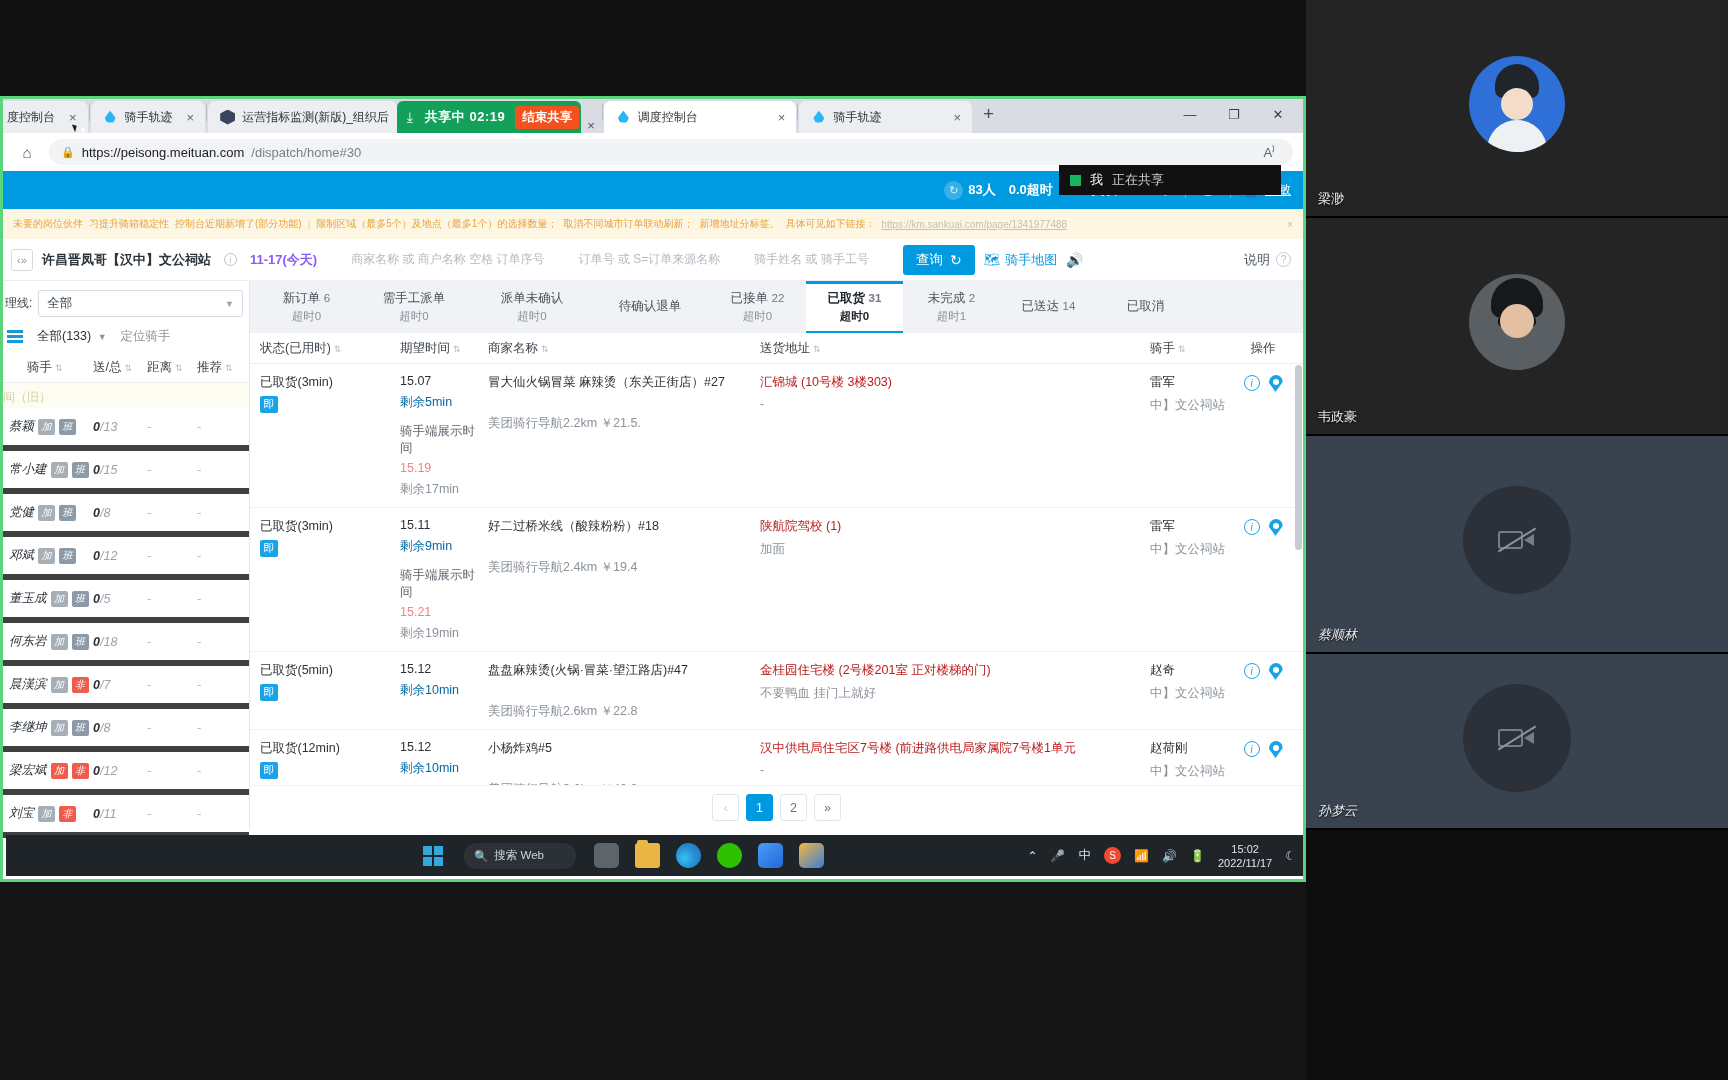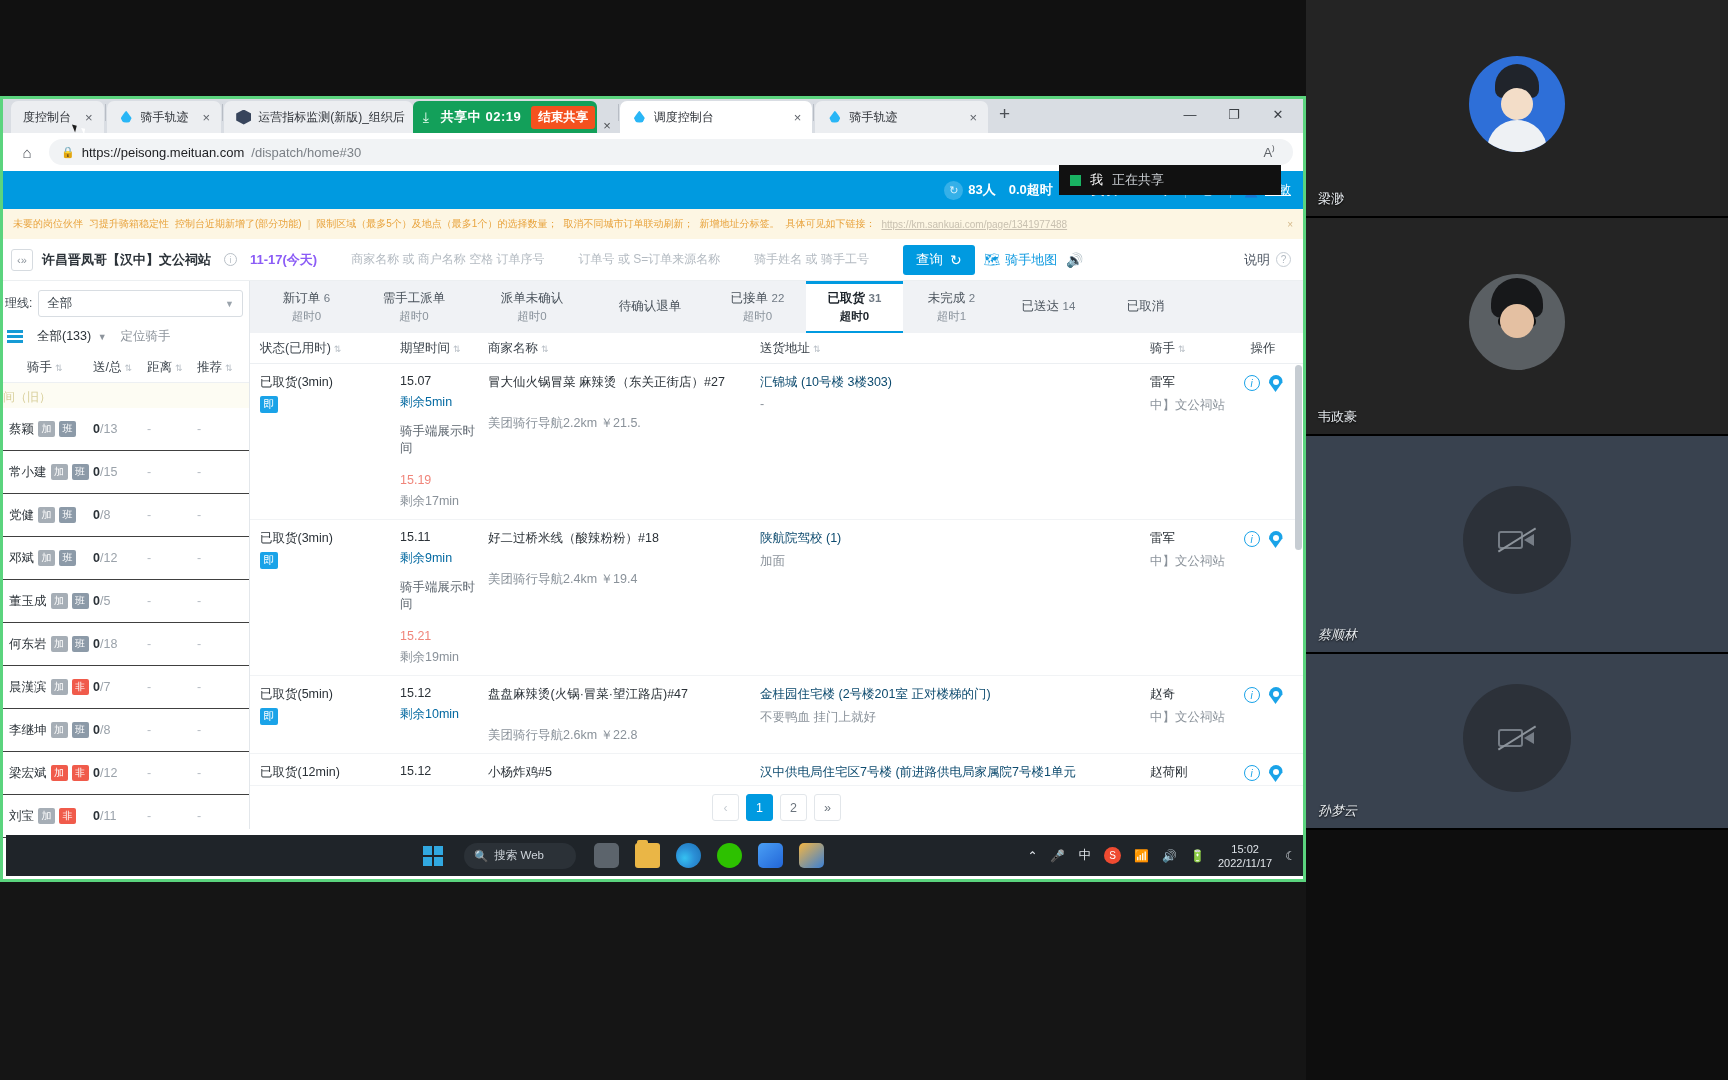--- a/index.html
+++ b/index.html
@@ -10,21 +10,21 @@
 
   
   .share-frame {
     position: absolute; left: 0; top: 96px; width: 1306px; height: 786px;
     border: 3px solid #5bd47e; background: #fff; overflow: hidden;
   }
 
   
   .tabstrip {
     position: relative; height: 34px; background: #d9dde3;
-    display: flex; align-items: flex-end; padding-left: 16px;
+    display: flex; align-items: flex-end; padding-left: 0;
   }
   .tab {
     position: relative; height: 32px; display: flex; align-items: center;
     gap: 7px; padding: 0 8px 0 12px; min-width: 80px;
     background: #eceef1; border-radius: 7px 7px 0 0;
     font-size: 12px; color: #30343a; white-space: nowrap;
   }
   .tab.active { background: #fff; }
   .tab .favicon {
     width: 15px; height: 15px; flex: none; display: inline-block;
@@ -196,21 +196,21 @@
     border-bottom: 1px solid #edf0f3; height: 30px; padding: 0 6px;
   }
   .rhead .c1 { width: 84px; padding-left: 18px; }
   .rhead .c2 { width: 54px; }
   .rhead .c3 { width: 50px; }
   .rhead .c4 { width: 45px; }
   .sortic { color: #b7bec5; font-size: 9px; margin-left: 3px; }
   .rgroup { font-size: 12px; color: #d8cf9b; padding: 6px 4px 2px 0; background: #fdfcf3; }
   .rrow {
     display: flex; align-items: center; height: 43px; font-size: 12.5px;
-    border-bottom: 1px solid #404040; padding: 0 6px; color: #2b3238;
+    border-bottom: 6px solid #404040; padding: 0 6px; color: #2b3238; font-style: italic;
   }
   .rrow .nm { width: 84px; display: flex; align-items: center; gap: 4px; }
   .rrow .nmtxt { color: #2b3238; }
   .badge {
     display: inline-flex; align-items: center; justify-content: center;
     min-width: 17px; height: 16px; border-radius: 2px; font-size: 10px;
     color: #fff; padding: 0 2px;
   }
   .bg-gray { background: #a6aeb6; }
   .bg-blue { background: #8c9aa8; }
@@ -264,25 +264,25 @@
   }
   .orow > div { padding-left: 10px; }
   .o-state .st { color: #2b3238; }
   .o-imm {
     margin-top: 5px; display: inline-flex; align-items: center; justify-content: center;
     width: 18px; height: 17px; background: #1aa3e8; color: #fff; font-size: 11px; border-radius: 2px;
   }
   .o-time .t1 { color: #2b3238; }
   .o-time .t2 { color: #0369a1; margin-top: 6px; }
   .o-time .t3 { color: #5c656e; margin-top: 12px; }
-  .o-time .t4 { color: #f0857a; margin-top: 16px; }
+  .o-time .t4 { color: #f0857a; margin-top: 4px; }
   .o-time .t5 { color: #8a929a; margin-top: 6px; }
   .o-shop .s1 { color: #2b3238; }
   .o-shop .s2 { color: #8a929a; margin-top: 24px; }
-  .o-addr .a1 { color: #0c4a6e; }
+  .o-addr .a1 { color: #b91c1c; }
   .o-addr .a2 { color: #8a929a; margin-top: 6px; }
   .o-rider .r1 { color: #2b3238; }
   .o-rider .r2 { color: #8a929a; margin-top: 6px; white-space: nowrap; }
   .o-act { display: flex; align-items: flex-start; gap: 9px; justify-content: center; padding-top: 1px; }
   .ic-circ {
     width: 16px; height: 16px; border-radius: 50%; border: 1.4px solid #1aa3e8;
     color: #1aa3e8; font-size: 10px; display: flex; align-items: center;
     justify-content: center; font-style: italic;
   }
   .ic-pin {

